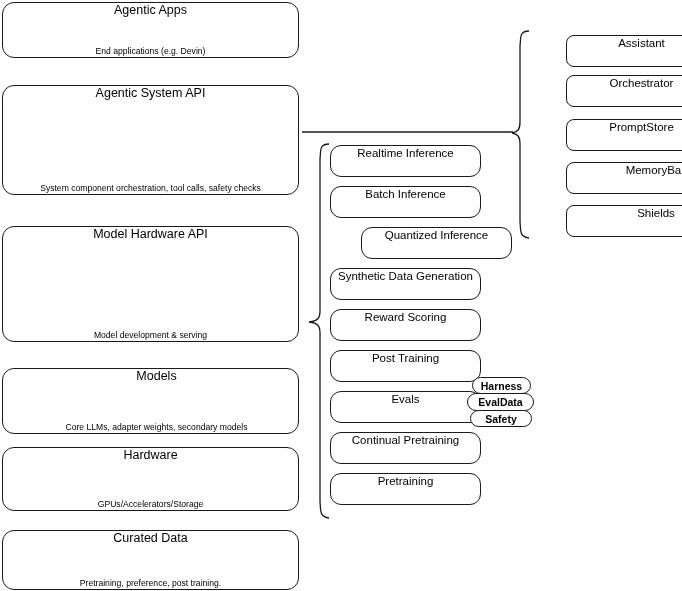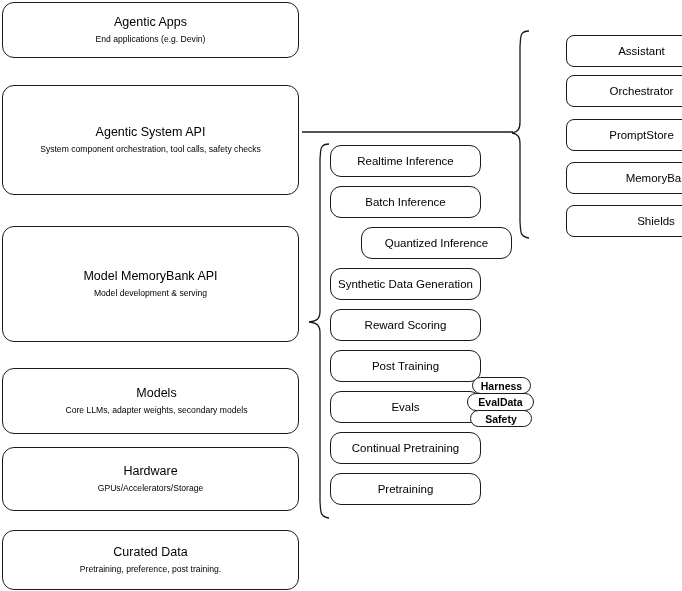--- a/index.html
+++ b/index.html
@@ -26,21 +26,21 @@
   
   .node {
     position: absolute;
     box-sizing: border-box;
     border: 1.4px solid #1a1a1a;
     border-radius: 12px;
     background: #ffffff;
     display: flex;
     flex-direction: column;
     align-items: center;
-    justify-content: center;
+    justify-content: space-between;
     text-align: center;
     z-index: 3;
   }
   .node .title {
     font-size: 12.5px;
     line-height: 15px;
     color: #000;
     white-space: nowrap;
   }
   .node .subtitle {
@@ -129,21 +129,21 @@
     <div class="title">Agentic Apps</div>
     <div class="subtitle">End applications (e.g. Devin)</div>
   </div>
 
   <div class="node layer" style="top:85px;height:110px;">
     <div class="title">Agentic System API</div>
     <div class="subtitle">System component orchestration, tool calls, safety checks</div>
   </div>
 
   <div class="node layer" style="top:226px;height:116px;">
-    <div class="title">Model MemoryBank API</div>
+    <div class="title">Model Hardware API</div>
     <div class="subtitle">Model development &amp; serving</div>
   </div>
 
   <div class="node layer" style="top:368px;height:66px;padding-left:12px;">
     <div class="title">Models</div>
     <div class="subtitle">Core LLMs, adapter weights, secondary models</div>
   </div>
 
   <div class="node layer" style="top:447px;height:64px;">
     <div class="title">Hardware</div>

